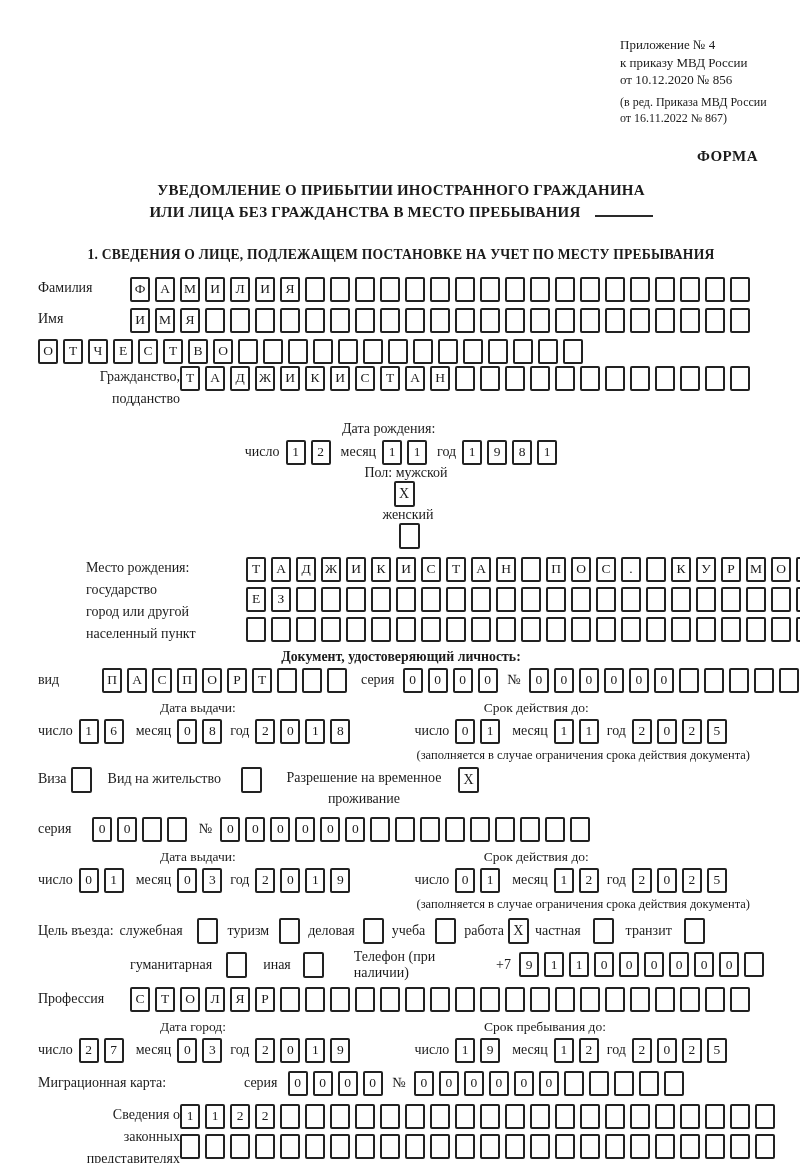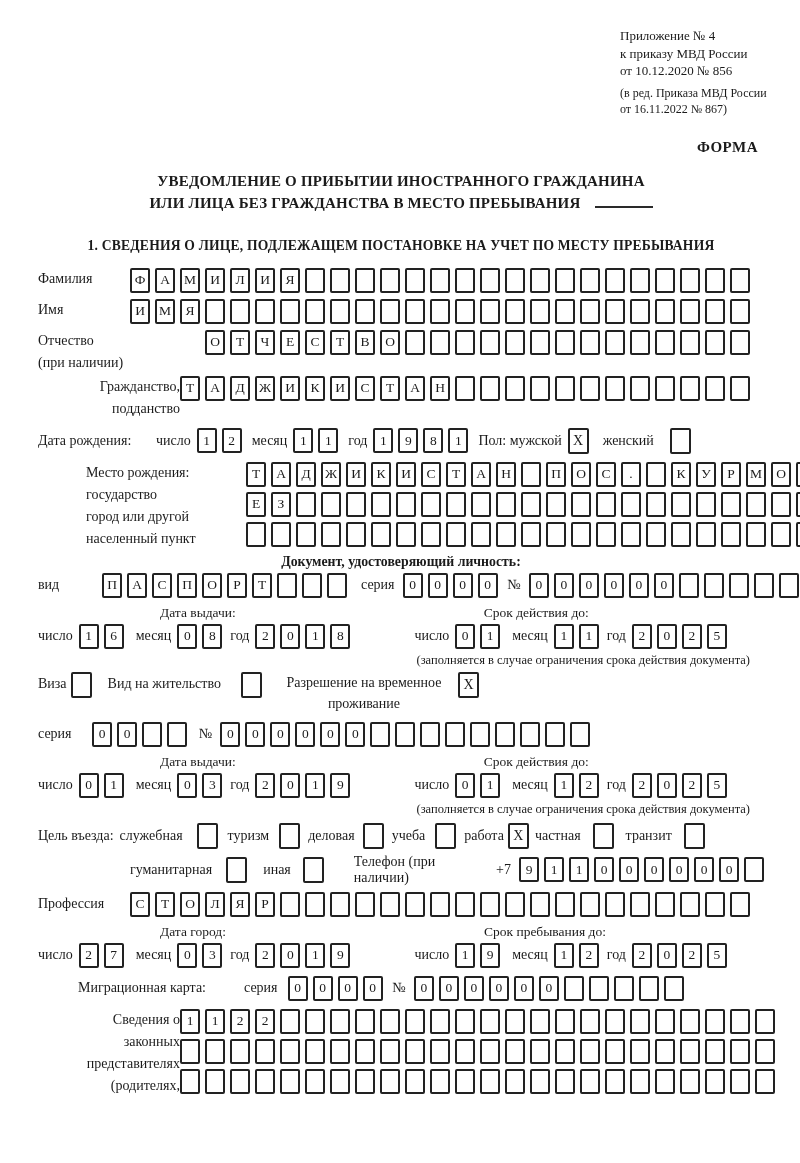--- a/index.html
+++ b/index.html
@@ -1,18 +1,18 @@
 <!DOCTYPE html>
 <html><head>
 <meta charset="utf-8">
 <style>
   html,body{margin:0;padding:0;background:#fff;}
   body{width:800px;height:1163px;overflow:hidden;color:#1b1b1b;
        font-family:"Liberation Serif","DejaVu Serif",serif;font-size:14px;}
-  .page{box-sizing:border-box;width:800px;height:861px;padding:27px 36px 10px 38px;}
+  .page{box-sizing:border-box;width:800px;height:861px;padding:36px 36px 10px 38px;}
 
   
   .hdr{width:190px;margin-left:582px;line-height:17.5px;font-size:13px;}
   .hdr-sub{font-size:12px;line-height:16px;}
   .hdr-sub.first{margin-top:5px;}
   .forma{font-weight:bold;font-size:15px;text-align:right;padding-right:6px;margin-top:22px;letter-spacing:.5px;}
 
   
   .title{font-weight:bold;font-size:15px;text-align:center;margin-top:14px;line-height:22px;letter-spacing:.2px;}
   .blank{display:inline-block;width:58px;border-bottom:2px solid #2a2a2a;margin-left:14px;height:12px;}
@@ -123,24 +123,20 @@
         <span class="cell"></span>
         <span class="cell"></span>
         <span class="cell"></span>
         <span class="cell"></span>
         <span class="cell"></span>
         <span class="cell"></span>
       </div>
   </div>
 
   <div class="frow">
-    <div class="lbl w167">
-      <div>Отчество</div>
-      <div>(при наличии)</div>
-    </div>
     <div class="cellrow">
         <span class="cell">О</span>
         <span class="cell">Т</span>
         <span class="cell">Ч</span>
         <span class="cell">Е</span>
         <span class="cell">С</span>
         <span class="cell">Т</span>
         <span class="cell">В</span>
         <span class="cell">О</span>
         <span class="cell"></span>
@@ -185,21 +181,21 @@
         <span class="cell"></span>
         <span class="cell"></span>
         <span class="cell"></span>
         <span class="cell"></span>
         <span class="cell"></span>
         <span class="cell"></span>
         <span class="cell"></span>
       </div>
   </div>
 
-  <div class="frow" style="align-items:center;margin-top:8px;">
+  <div class="frow" style="align-items:center;margin-top:8px;flex-direction:column;">
     <span class="lbl" style="width:118px;">Дата рождения:</span>
     <div class="dgroup">
       <span class="dlab">число</span>
       <span class="cellrow inline">
           <span class="cell">1</span>
           <span class="cell">2</span>
         </span>
       <span class="dlab" style="margin-left:10px;">месяц</span>
       <span class="cellrow inline">
           <span class="cell">1</span>
@@ -592,21 +588,21 @@
       <span class="cellrow inline">
           <span class="cell">2</span>
           <span class="cell">0</span>
           <span class="cell">2</span>
           <span class="cell">5</span>
         </span>
     </div>
   </div>
 
   <div class="frow" style="align-items:center;margin-top:8px;">
-    <span class="lbl" style="width:168px;text-align:right;">Миграционная карта:</span>
+    <span class="lbl" style="width:168px;">Миграционная карта:</span>
     <span style="margin-right:10px;margin-left:38px;">серия</span>
     <span class="cellrow inline">
         <span class="cell">0</span>
         <span class="cell">0</span>
         <span class="cell">0</span>
         <span class="cell">0</span>
       </span>
     <span style="margin:0 8px 0 10px;">№</span>
     <span class="cellrow inline">
         <span class="cell">0</span>

